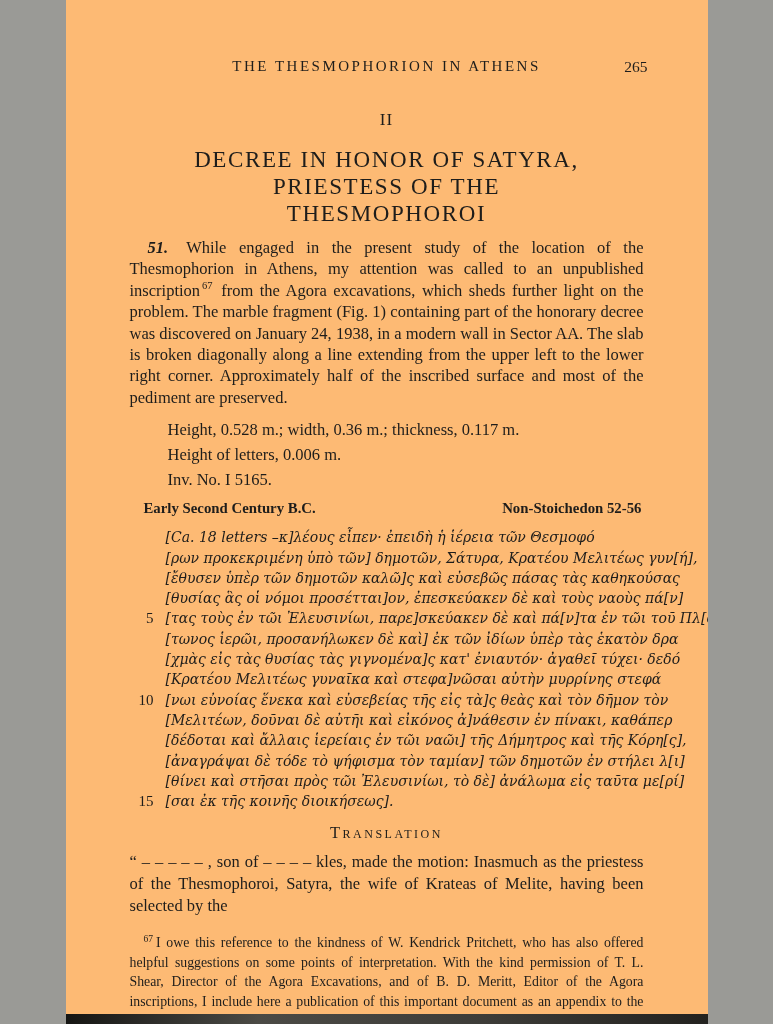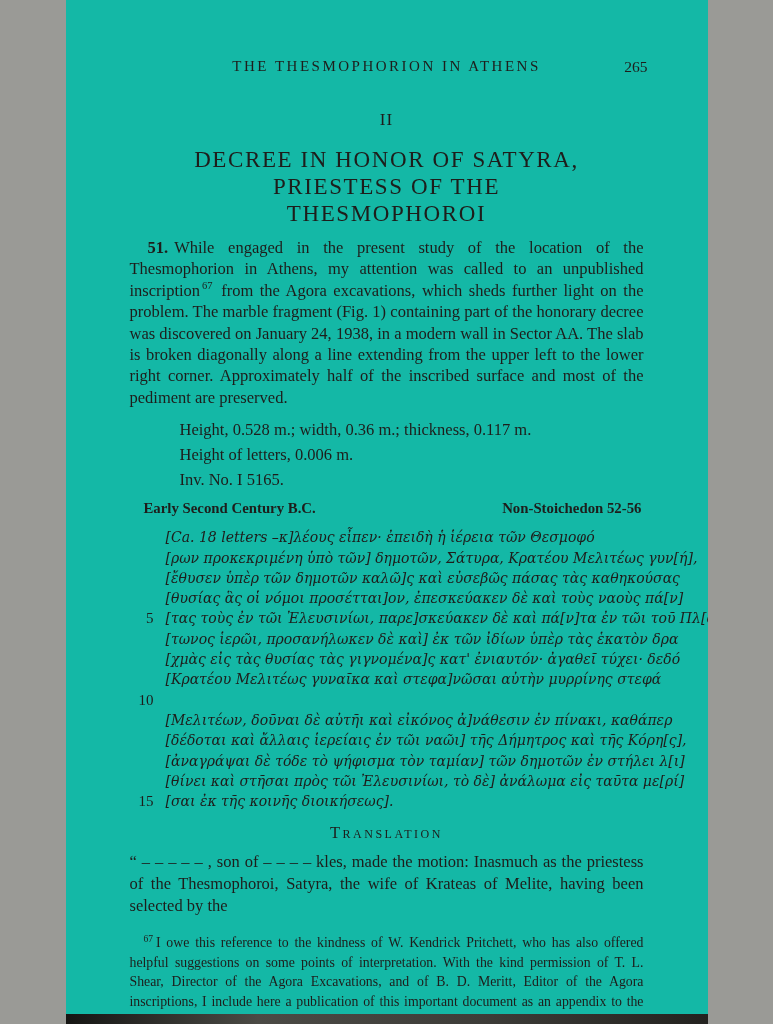--- a/index.html
+++ b/index.html
@@ -2,21 +2,21 @@
 <html><head>
 <meta charset="utf-8">
 <style>
   * { margin: 0; padding: 0; box-sizing: border-box; }
   html, body { background: #9a9a96; }
   .page {
     position: relative;
     width: 642px;
     height: 1024px;
     margin: 0 auto;
-    background: #14b8a6;
+    background: #fdba74;
     color: #1e1d1b;
     font-family: "Liberation Serif", serif;
     padding: 58px 64px 0 64px;
     overflow: hidden;
   }
   .running-head {
     position: relative;
     text-align: center;
     font-size: 15px;
     letter-spacing: 2.5px;
@@ -43,30 +43,30 @@
     letter-spacing: 1.6px;
     line-height: 27px;
   }
   .intro {
     margin-top: 10px;
     font-size: 16.5px;
     line-height: 21.4px;
     text-align: justify;
     text-indent: 18px;
   }
-  .para-num { font-weight: bold; margin-right: 6px; }
+  .para-num { font-weight: bold; margin-right: 18px; font-style: italic; }
   sup.fn-ref {
     font-size: 10.5px;
     vertical-align: super;
     line-height: 0;
     margin: 0 2px 0 2px;
   }
   .measure {
     margin-top: 12px;
-    margin-left: 50px;
+    margin-left: 38px;
     font-size: 16.5px;
   }
   .measure > div { margin-bottom: 5px; line-height: 20px; }
   .dating {
     display: flex;
     justify-content: space-between;
     margin-top: 10px;
     font-size: 14.8px;
     padding: 0 2px 0 14px;
     font-weight: bold;
@@ -185,20 +185,21 @@
       </div>
     <div class="g-line">
         <span class="g-num"></span>
       </div>
     <div class="g-line">
         <span class="g-num"></span>
         <span class="g-text">[Κρατέου Μελιτέως γυναῖκα καὶ στεφα]νῶσαι αὐτὴν μυρρίνης στεφά</span>
       </div>
     <div class="g-line">
         <span class="g-num">10</span>
+        <span class="g-text">[νωι εὐνοίας ἕνεκα καὶ εὐσεβείας τῆς εἰς τὰ]ς θεὰς καὶ τὸν δῆμον τὸν</span>
       </div>
     <div class="g-line">
         <span class="g-num"></span>
         <span class="g-text">[Μελιτέων, δοῦναι δὲ αὐτῆι καὶ εἰκόνος ἀ]νάθεσιν ἐν πίνακι, καθάπερ</span>
       </div>
     <div class="g-line">
         <span class="g-num"></span>
         <span class="g-text">[δέδοται καὶ ἄλλαις ἱερείαις ἐν τῶι ναῶι] τῆς Δήμητρος καὶ τῆς Κόρη[ς],</span>
       </div>
     <div class="g-line">

